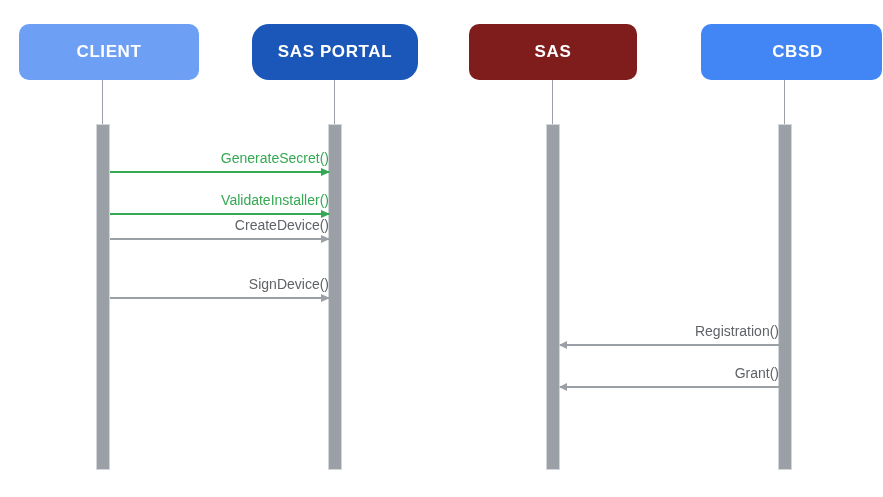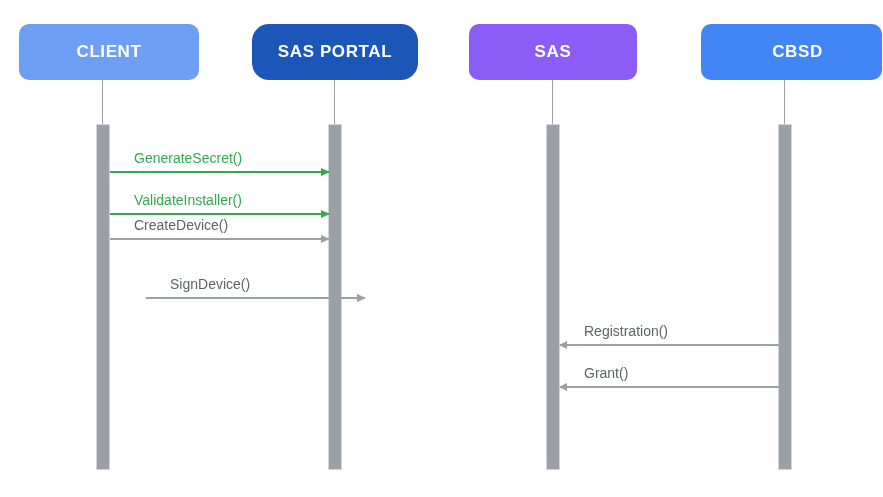--- a/index.html
+++ b/index.html
@@ -55,21 +55,21 @@
   #activation-bar-0 { left: 96px; }
   #activation-bar-1 { left: 328px; }
   #activation-bar-2 { left: 546px; }
   #activation-bar-3 { left: 778px; }
 
   
   .msg { position: absolute; width: 219px; }
   .msg-label {
     height: 20px;
     line-height: 20px;
-    text-align: left;
+    text-align: right;
     font-size: 14px;
     white-space: nowrap;
     padding-left: 24px;
   }
   .msg-line {
     position: relative;
     margin-top: 3px;
     background-color: currentColor;
   }
   .msg-line--thick { height: 2px; }
@@ -86,38 +86,38 @@
     left: -1px;
     border-top: 4px solid transparent;
     border-bottom: 4px solid transparent;
     border-right: 8px solid currentColor;
   }
 
   
   #msg-0 { left: 110px; top: 148px; }
   #msg-1 { left: 110px; top: 190px; }
   #msg-2 { left: 110px; top: 215px; }
-  #msg-3 { left: 110px; top: 274px; margin-left: 36px; }
+  #msg-3 { left: 110px; top: 274px; }
   #msg-4 { left: 560px; top: 321px; }
   #msg-5 { left: 560px; top: 363px; }
 </style>
 </head>
 <body>
 
 <div class="canvas">
 
   <div class="actor-box" id="actor-box-0" style="background: rgb(109, 159, 245); color: rgb(255, 255, 255);">CLIENT</div>
   <div class="lifeline" id="lifeline-0" style="background: rgb(154, 160, 166);"></div>
   <div class="activation-bar" id="activation-bar-0" style="background: rgb(154, 160, 166); border-color: rgb(210, 213, 217);"></div>
 
   <div class="actor-box" id="actor-box-1" style="background: rgb(26, 87, 184); color: rgb(255, 255, 255);">SAS PORTAL</div>
   <div class="lifeline" id="lifeline-1" style="background: rgb(154, 160, 166);"></div>
   <div class="activation-bar" id="activation-bar-1" style="background: rgb(154, 160, 166); border-color: rgb(210, 213, 217);"></div>
 
-  <div class="actor-box" id="actor-box-2" style="background: #8b5cf6; color: rgb(255, 255, 255);">SAS</div>
+  <div class="actor-box" id="actor-box-2" style="background: #7f1d1d; color: rgb(255, 255, 255);">SAS</div>
   <div class="lifeline" id="lifeline-2" style="background: rgb(154, 160, 166);"></div>
   <div class="activation-bar" id="activation-bar-2" style="background: rgb(154, 160, 166); border-color: rgb(210, 213, 217);"></div>
 
   <div class="actor-box" id="actor-box-3" style="background: rgb(66, 133, 244); color: rgb(255, 255, 255); padding-left: 12px;">CBSD</div>
   <div class="lifeline" id="lifeline-3" style="background: rgb(154, 160, 166);"></div>
   <div class="activation-bar" id="activation-bar-3" style="background: rgb(154, 160, 166); border-color: rgb(210, 213, 217);"></div>
 
   <div class="msg" id="msg-0">
     <div class="msg-label" style="color: rgb(52, 168, 83);">GenerateSecret()</div>
     <div class="msg-line msg-line--thick" style="color: rgb(52, 168, 83);">

